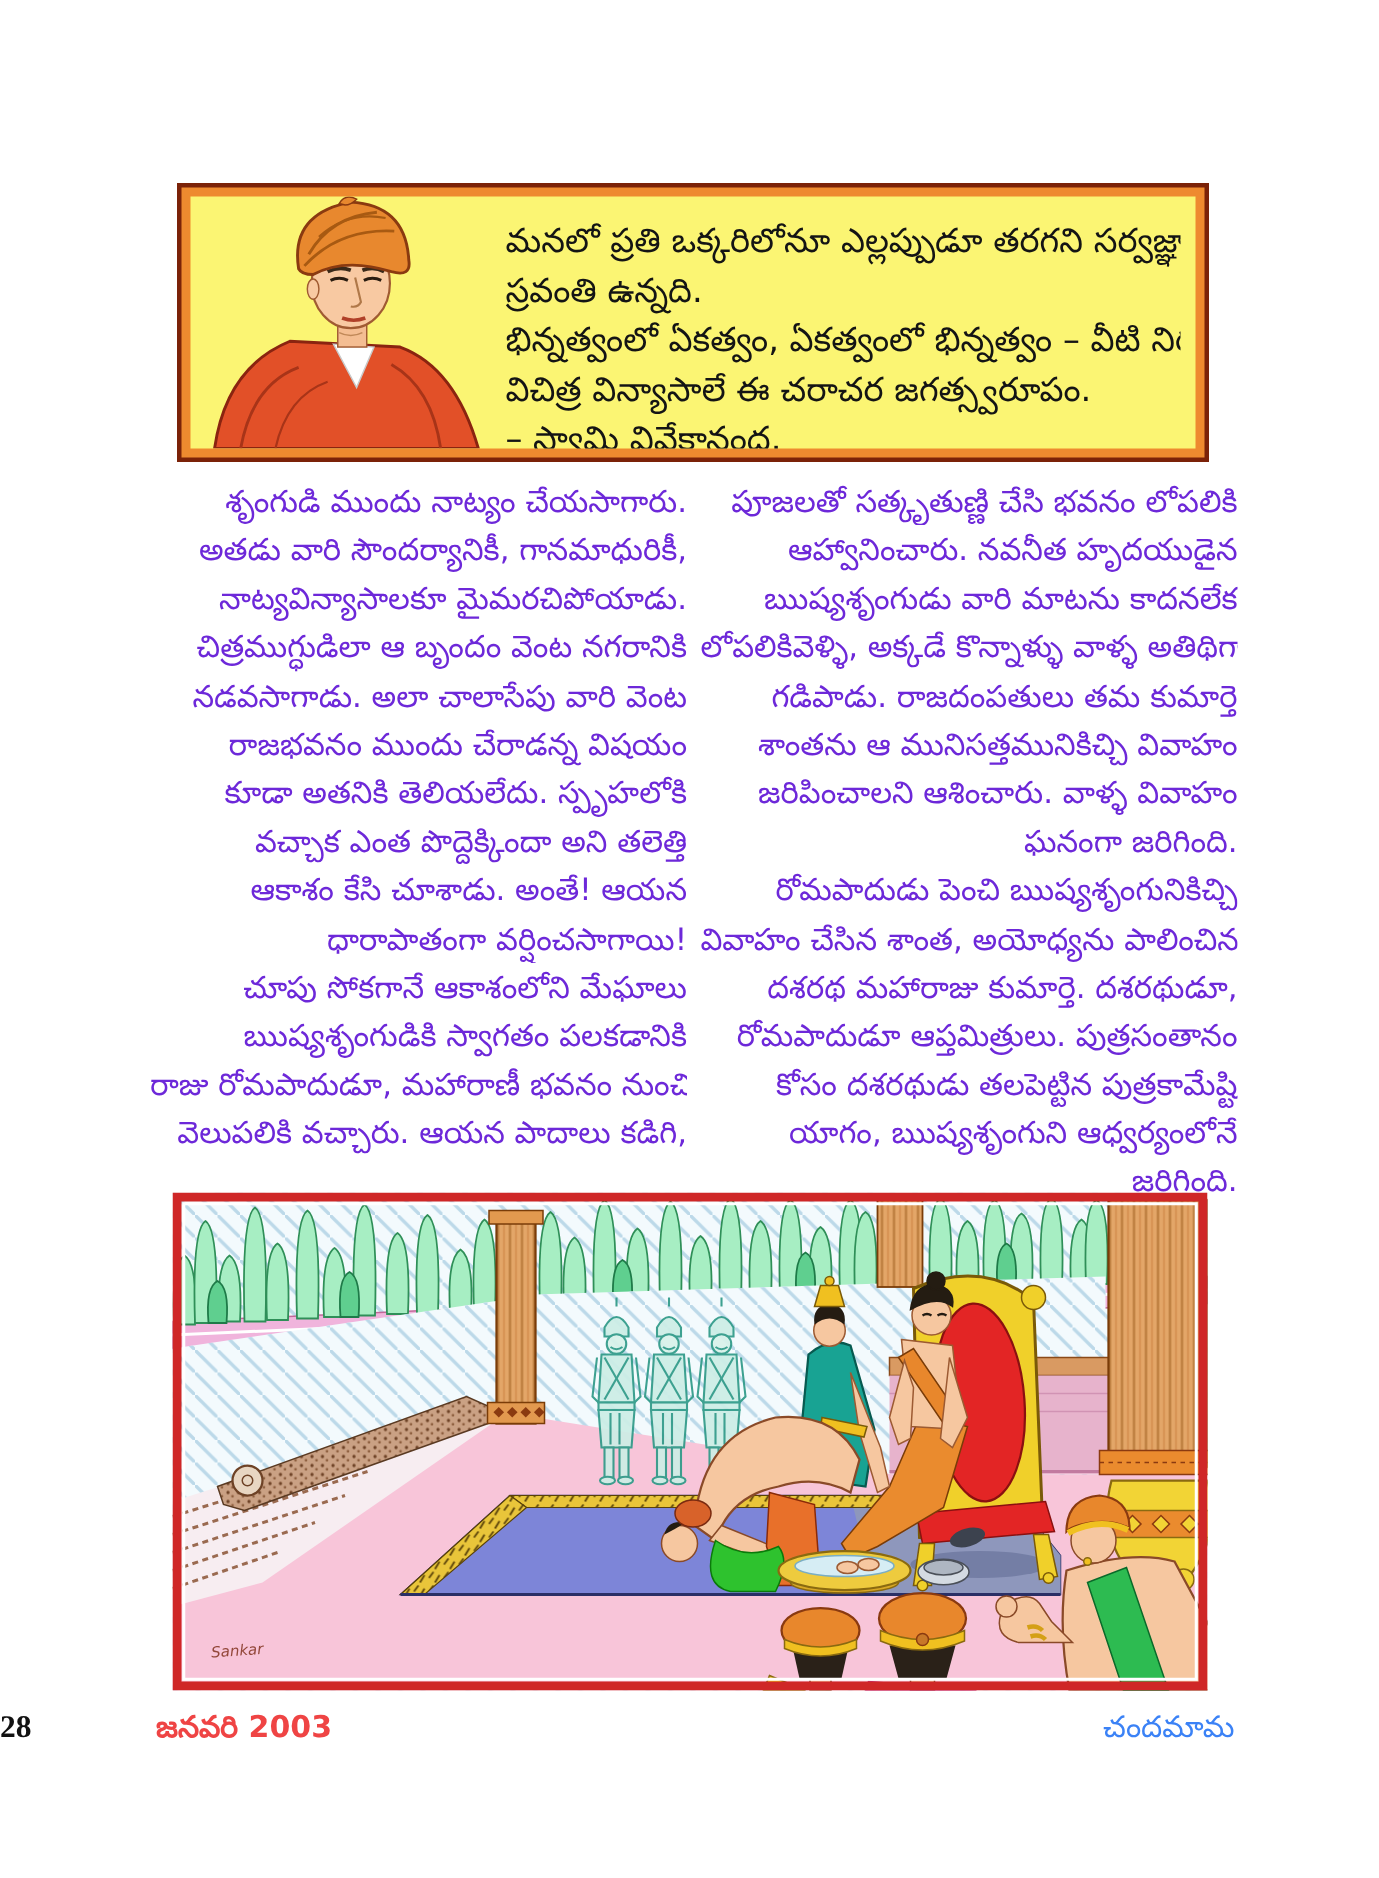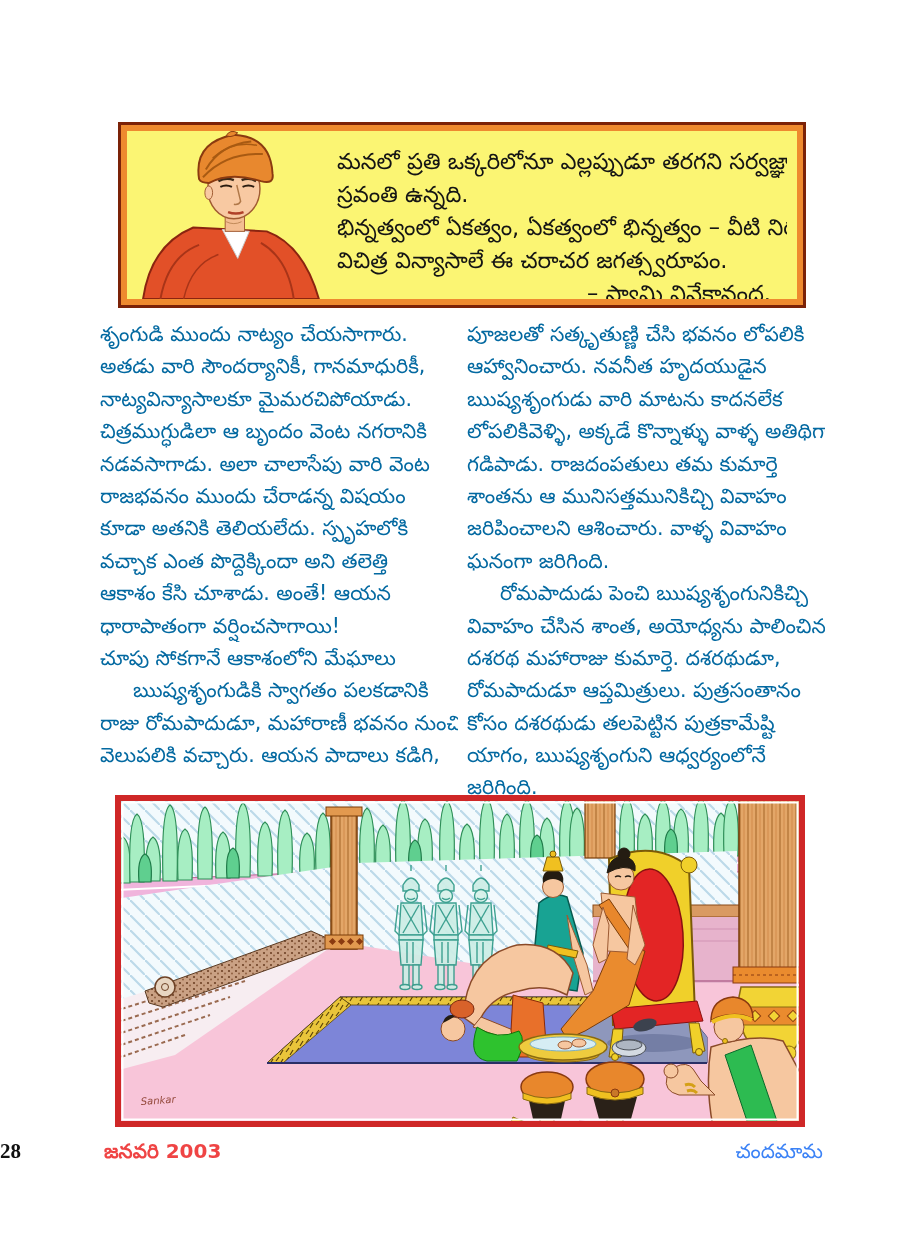--- a/index.html
+++ b/index.html
@@ -4,22 +4,22 @@
 <style>
   html,body{margin:0;padding:0;}
   body{width:919px;height:1252px;background:#ffffff;position:relative;overflow:hidden;
        font-family:"DejaVu Sans","Liberation Sans",sans-serif;}
   .quote-box{position:absolute;left:118px;top:122px;width:688px;height:186px;
              box-sizing:border-box;border:3px solid #7b2208;background:#ee8a2f;padding:6px;}
   .quote-inner{width:100%;height:100%;background:#fbf573;display:flex;box-sizing:border-box;}
   .portrait{width:206px;flex:0 0 auto;display:flex;align-items:flex-end;justify-content:center;overflow:hidden;}
   .quote-text{flex:1;padding:14px 10px 0 4px;color:#141414;overflow:hidden;}
   .qline{font-size:22.5px;line-height:33px;white-space:nowrap;overflow:hidden;}
-  .qline:last-child{text-align:right;padding-right:16px;}
-  .columns{position:absolute;left:100px;top:318px;width:726px;display:flex;gap:9px;color:#0369a1;}
+  .qline:last-child{padding-right:16px;}
+  .columns{position:absolute;left:100px;top:318px;width:726px;display:flex;gap:9px;color:#6d28d9;text-align:right;}
   .col{width:358px;overflow:hidden;}
   .tline{font-size:20.5px;line-height:32.4px;height:32.4px;white-space:nowrap;overflow:hidden;}
   .tline.indent{text-indent:33px;}
   .illus{position:absolute;left:115px;top:795px;width:690px;height:332px;}
   .footer-left{position:absolute;left:104px;top:1139px;font-size:20px;font-weight:bold;color:#ef4444;}
   .footer-center{position:absolute;left:0;right:0;top:1139px;
                  font-family:"Liberation Serif","DejaVu Serif",serif;font-size:21px;font-weight:bold;color:#111;}
   .footer-right{position:absolute;right:96px;top:1139px;font-size:20px;font-weight:normal;color:#3b82f6;}
 </style>
 </head>

